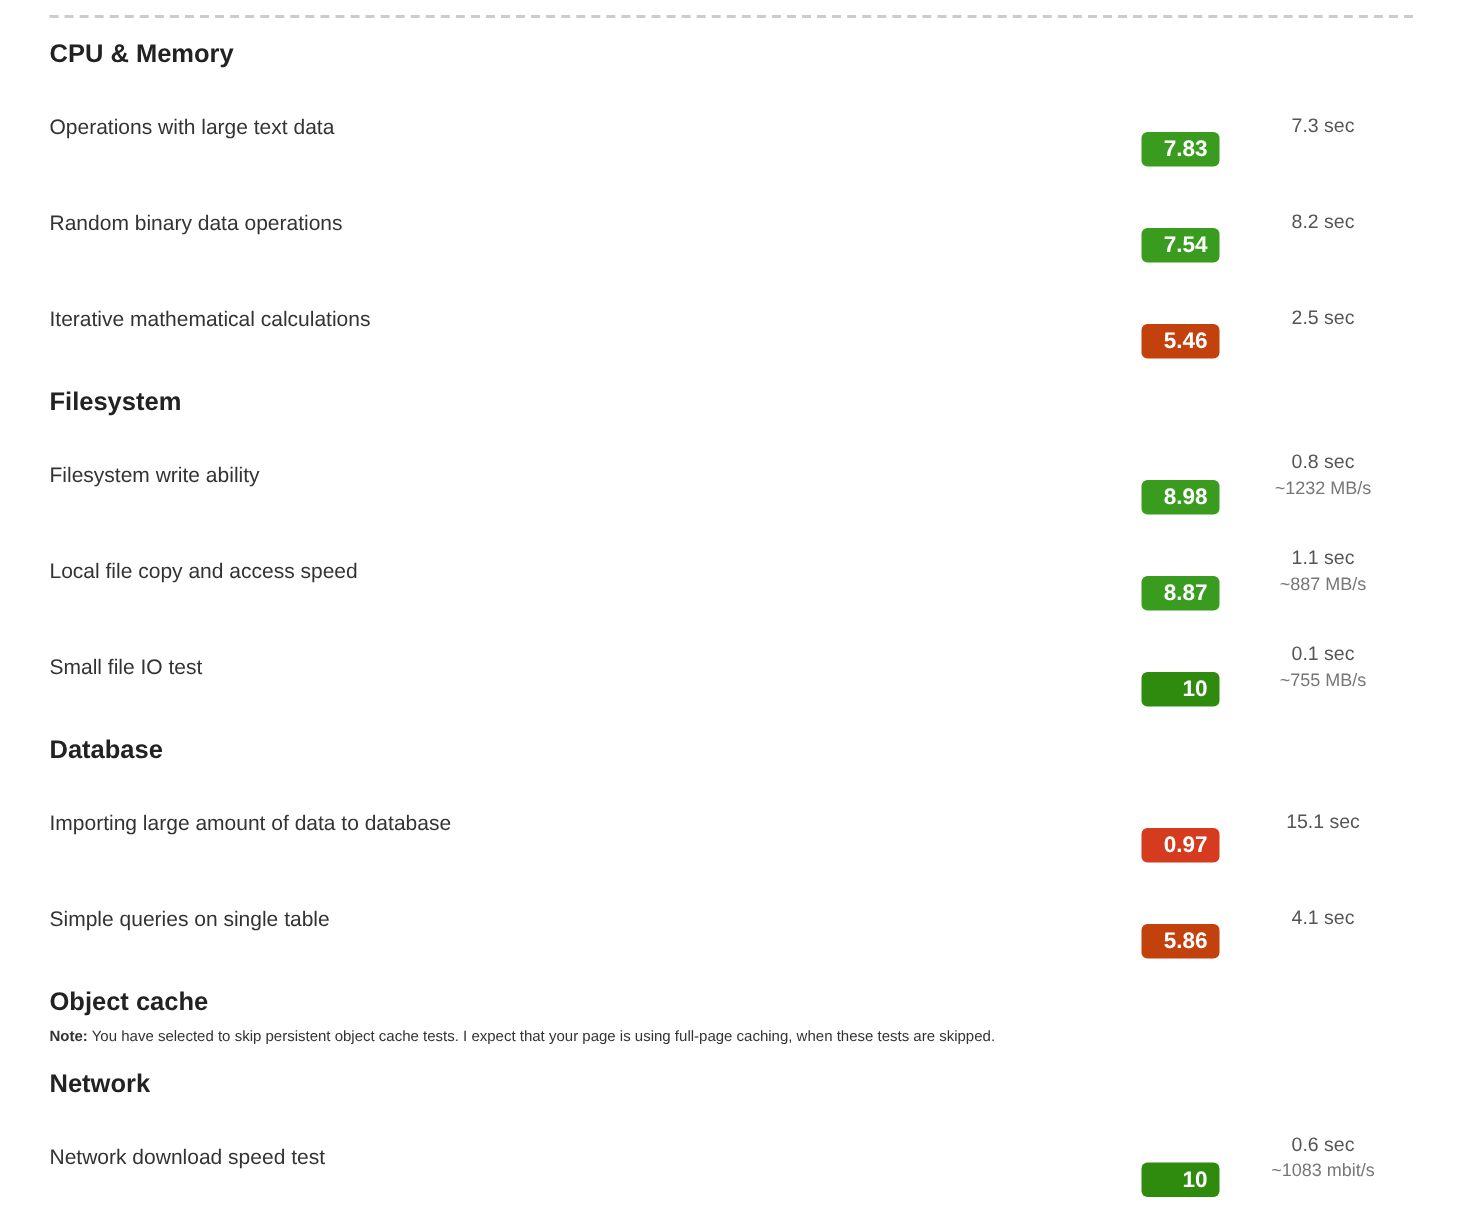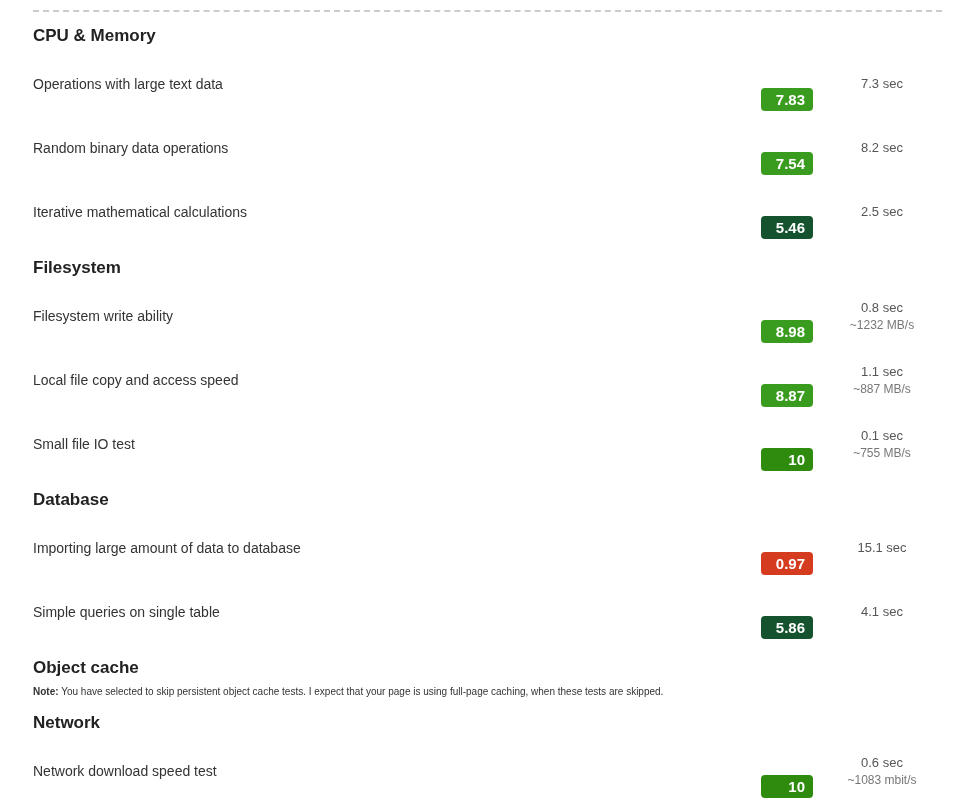--- a/index.html
+++ b/index.html
@@ -42,21 +42,21 @@
       border-radius: 4px;
       text-align: right;
       font-weight: bold;
       font-size: 15px;
       color: #fff;
       margin-right: 0;
       margin-top: 31px;
     }
     .score-green-dark { background-color: #3a9c1f; }
     .score-green-light { background-color: #6bbf2e; }
-    .score-yellow { background-color: #14532d; }
+    .score-yellow { background-color: #c2410c; }
     .score-red { background-color: #d43b1f; }
     .score-green-full { background-color: #2e8b0e; }
 
     .metric-col {
       width: 120px;
       text-align: center;
       font-size: 13px;
       color: #555;
       line-height: 1.4;
     }

